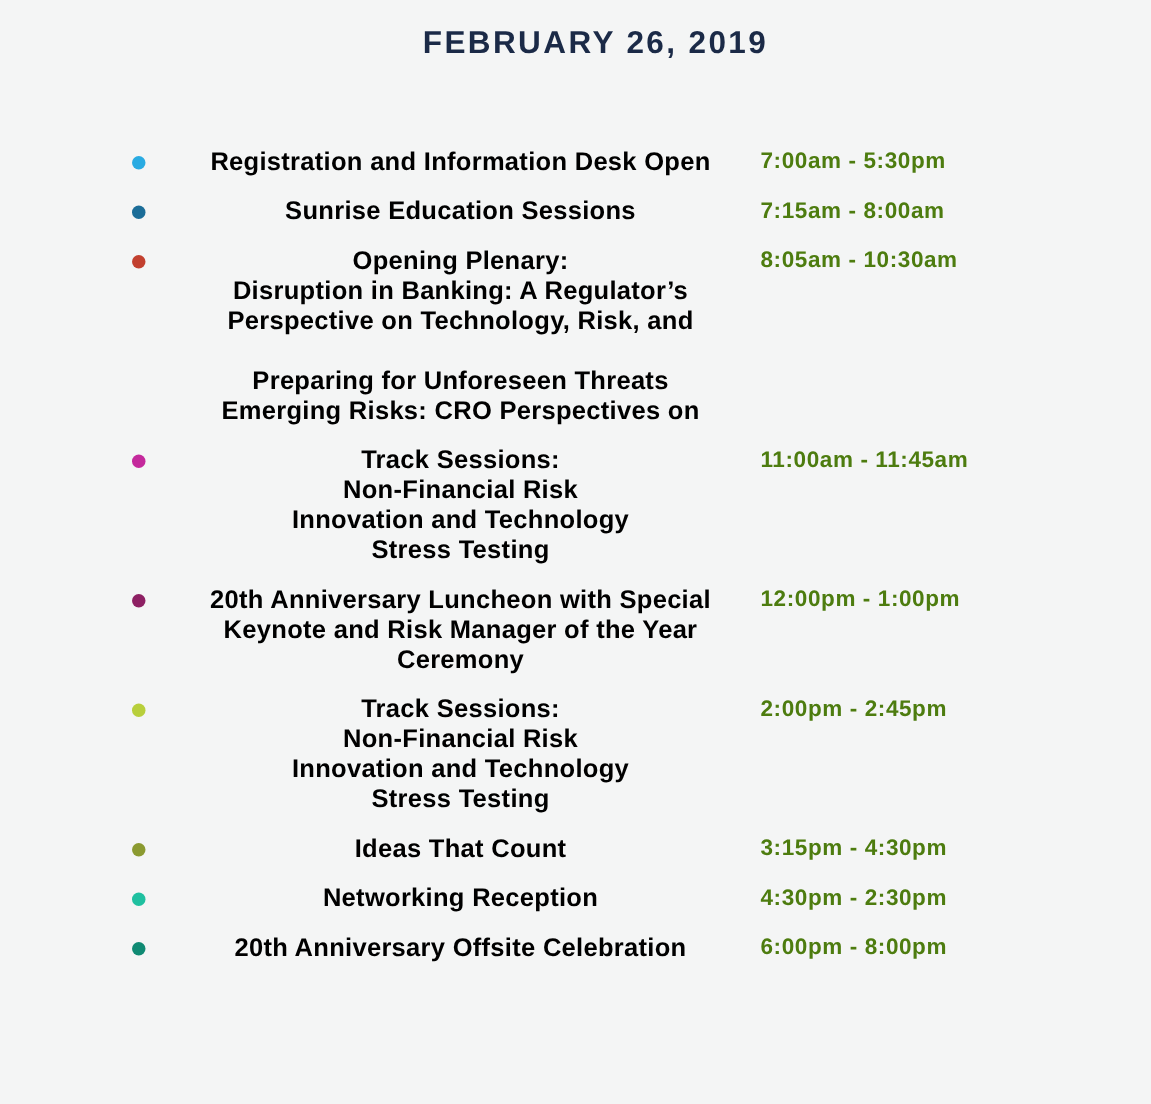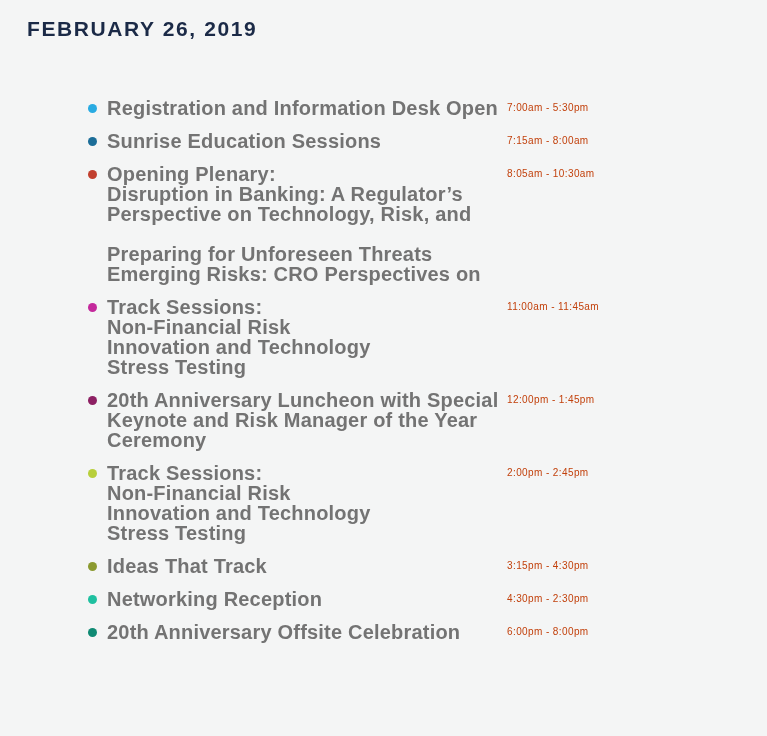--- a/index.html
+++ b/index.html
@@ -9,20 +9,21 @@
     width: 767px;
     height: 736px;
     background: #f4f5f5;
     font-family: "Liberation Sans", "DejaVu Sans", sans-serif;
     overflow: hidden;
   }
   .page {
     width: 767px;
     height: 616px;
     padding: 16px 0 0 27px;
+    text-align: center;
   }
   .page-title {
     margin: 0;
     font-size: 21px;
     font-weight: 700;
     letter-spacing: 1.6px;
     line-height: 26px;
     color: #1b2a47;
   }
   .schedule {
@@ -37,34 +38,34 @@
     flex: none;
     width: 9px;
     height: 9px;
     border-radius: 50%;
     margin: 6px 0 0 61px;
   }
   .lines {
     flex: none;
     width: 400px;
     margin-left: 10px;
-    font-size: 20px;
+    font-size: 17px;
     font-weight: 700;
     line-height: 20px;
-    color: #737373;
+    color: #000000;
     letter-spacing: 0.2px;
   }
   .line { min-height: 20px; }
   .line.blank { min-height: 20px; }
   .time {
     flex: none;
-    font-size: 10px;
-    font-weight: 400;
+    font-size: 15px;
+    font-weight: 700;
     line-height: 20px;
-    color: #c2410c;
+    color: #4d7c0f;
     letter-spacing: 0.4px;
   }
 </style>
 </head>
 <body>
 
 <div class="page">
   <h1 class="page-title">FEBRUARY 26, 2019</h1>
   <div class="schedule">
   <div class="row">
@@ -108,38 +109,38 @@
     <div class="time">11:00am - 11:45am</div>
   </div>
 
   <div class="row">
     <span class="bullet" style="background: rgb(141, 32, 99);"></span>
     <div class="lines">
           <div class="line">20th Anniversary Luncheon with Special</div>
           <div class="line">Keynote and Risk Manager of the Year</div>
           <div class="line">Ceremony</div>
         </div>
-    <div class="time">12:00pm - 1:45pm</div>
+    <div class="time">12:00pm - 1:00pm</div>
   </div>
 
   <div class="row">
     <span class="bullet" style="background: rgb(184, 207, 59);"></span>
     <div class="lines">
           <div class="line">Track Sessions:</div>
           <div class="line">Non-Financial Risk</div>
           <div class="line">Innovation and Technology</div>
           <div class="line">Stress Testing</div>
         </div>
     <div class="time">2:00pm - 2:45pm</div>
   </div>
 
   <div class="row">
     <span class="bullet" style="background: rgb(139, 154, 48);"></span>
     <div class="lines">
-          <div class="line">Ideas That Track</div>
+          <div class="line">Ideas That Count</div>
         </div>
     <div class="time">3:15pm - 4:30pm</div>
   </div>
 
   <div class="row">
     <span class="bullet" style="background: rgb(31, 192, 160);"></span>
     <div class="lines">
           <div class="line">Networking Reception</div>
         </div>
     <div class="time">4:30pm - 2:30pm</div>

